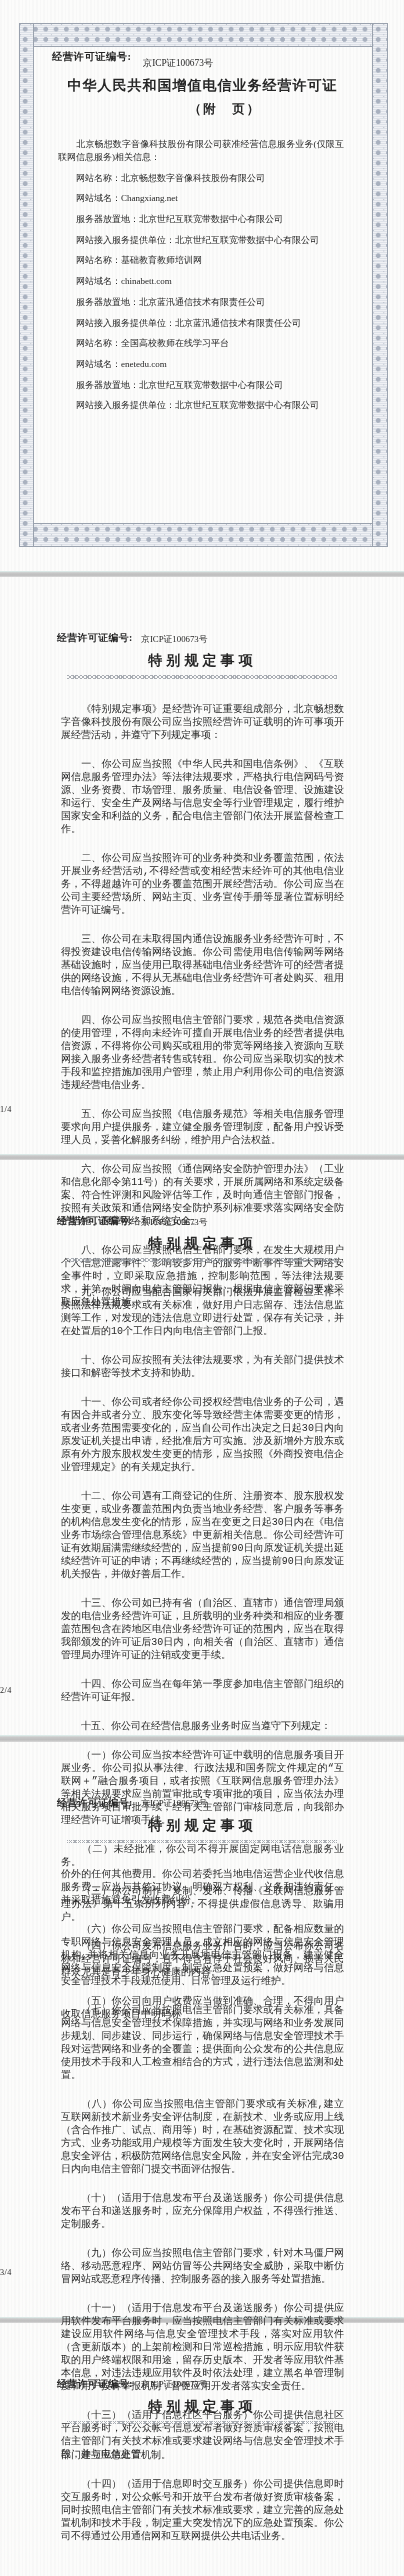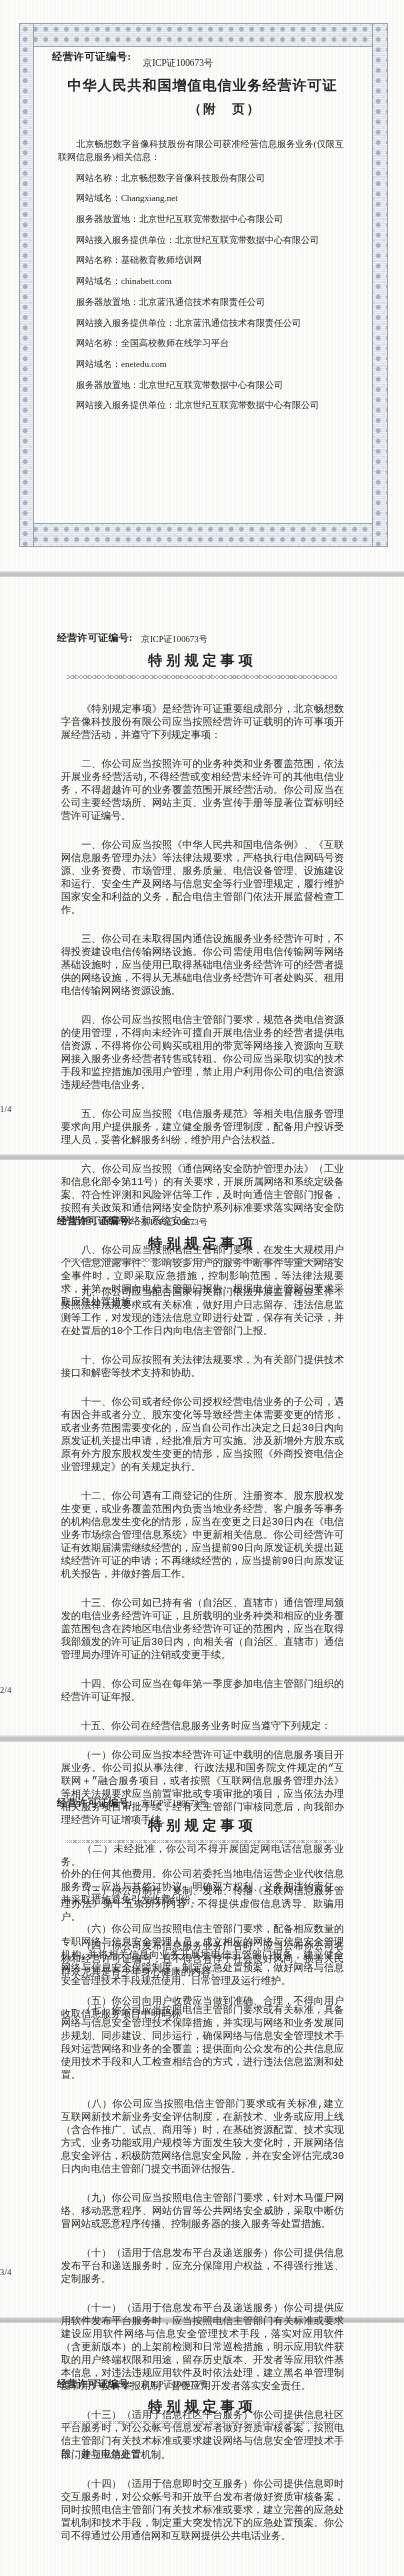--- a/index.html
+++ b/index.html
@@ -127,24 +127,24 @@
     <div class="spec-head">
       <span class="lbl">经营许可证编号:</span>
       <span class="val">京ICP证100673号</span>
     </div>
     <h2 class="spec-title">特别规定事项</h2>
     <div class="zigzag"></div>
     <div class="spec-body">
 
         <p>　　《特别规定事项》是经营许可证重要组成部分，北京畅想数字音像科技股份有限公司应当按照经营许可证载明的许可事项开展经营活动，并遵守下列规定事项：</p>
 
+        <p>　　一、你公司应当按照《中华人民共和国电信条例》、《互联网信息服务管理办法》等法律法规要求，严格执行电信网码号资源、业务资费、市场管理、服务质量、电信设备管理、设施建设和运行、安全生产及网络与信息安全等行业管理规定，履行维护国家安全和利益的义务，配合电信主管部门依法开展监督检查工作。</p>
+
         <p>　　二、你公司应当按照许可的业务种类和业务覆盖范围，依法开展业务经营活动,不得经营或变相经营未经许可的其他电信业务，不得超越许可的业务覆盖范围开展经营活动。你公司应当在公司主要经营场所、网站主页、业务宣传手册等显著位置标明经营许可证编号。</p>
 
-        <p>　　一、你公司应当按照《中华人民共和国电信条例》、《互联网信息服务管理办法》等法律法规要求，严格执行电信网码号资源、业务资费、市场管理、服务质量、电信设备管理、设施建设和运行、安全生产及网络与信息安全等行业管理规定，履行维护国家安全和利益的义务，配合电信主管部门依法开展监督检查工作。</p>
-
         <p>　　三、你公司在未取得国内通信设施服务业务经营许可时，不得投资建设电信传输网络设施。你公司需使用电信传输网等网络基础设施时，应当使用已取得基础电信业务经营许可的经营者提供的网络设施，不得从无基础电信业务经营许可者处购买、租用电信传输网网络资源设施。</p>
 
         <p>　　四、你公司应当按照电信主管部门要求，规范各类电信资源的使用管理，不得向未经许可擅自开展电信业务的经营者提供电信资源，不得将你公司购买或租用的带宽等网络接入资源向互联网接入服务业务经营者转售或转租。你公司应当采取切实的技术手段和监控措施加强用户管理，禁止用户利用你公司的电信资源违规经营电信业务。</p>
 
         <p>　　五、你公司应当按照《电信服务规范》等相关电信服务管理要求向用户提供服务，建立健全服务管理制度，配备用户投诉受理人员，妥善化解服务纠纷，维护用户合法权益。</p>
 
         <p>　　六、你公司应当按照《通信网络安全防护管理办法》（工业和信息化部令第11号）的有关要求，开展所属网络和系统定级备案、符合性评测和风险评估等工作，及时向通信主管部门报备，按照有关政策和通信网络安全防护系列标准要求落实网络安全防护措施，保障网络和系统安全。</p>
 
 
         <p>　　八、你公司应当按照电信主管部门要求，在发生大规模用户个人信息泄露事件、影响较多用户的服务中断事件等重大网络安全事件时，立即采取应急措施，控制影响范围，等法律法规要求，并第一时间向电信主管部门报告，根据电信主管部门要求采取应急处置措施。</p>
@@ -202,24 +202,24 @@
     <div class="spec-body">
 
         <p>价外的任何其他费用。你公司若委托当地电信运营企业代收信息服务费，应当与其签订协议，明确双方权利、义务和违约责任，并采取措施避免引发收费纠纷。</p>
 
         <p>　　（六）你公司应当按照电信主管部门要求，配备相应数量的专职网络与信息安全管理人员，成立相应的网络与信息安全管理机构,并将相关信息向业务开展地电信主管部门报备，建立健全网络与信息安全保障制度，制定应急处置预案，做好网络与信息安全管理技术手段规范使用、日常管理及运行维护。</p>
 
         <p>　　（七）你公司应当按照电信主管部门要求或有关标准，具备网络与信息安全管理技术保障措施，并实现与网络和业务发展同步规划、同步建设、同步运行，确保网络与信息安全管理技术手段对运营网络和业务的全覆盖；提供面向公众发布的公共信息应使用技术手段和人工检查相结合的方式，进行违法信息监测和处置。</p>
 
         <p>　　（八）你公司应当按照电信主管部门要求或有关标准,建立互联网新技术新业务安全评估制度，在新技术、业务或应用上线（含合作推广、试点、商用等）时，在基础资源配置、技术实现方式、业务功能或用户规模等方面发生较大变化时，开展网络信息安全评估，积极防范网络信息安全风险，并在安全评估完成30日内向电信主管部门提交书面评估报告。</p>
 
+        <p>　　（十）（适用于信息发布平台及递送服务）你公司提供信息发布平台和递送服务时，应充分保障用户权益，不得强行推送、定制服务。</p>
+
         <p>　　（九）你公司应当按照电信主管部门要求，针对木马僵尸网络、移动恶意程序、网站仿冒等公共网络安全威胁，采取中断仿冒网站或恶意程序传播、控制服务器的接入服务等处置措施。</p>
 
-        <p>　　（十）（适用于信息发布平台及递送服务）你公司提供信息发布平台和递送服务时，应充分保障用户权益，不得强行推送、定制服务。</p>
-
         <p>　　（十一）（适用于信息发布平台及递送服务）你公司提供应用软件发布平台服务时，应当按照电信主管部门有关标准或要求建设应用软件网络与信息安全管理技术手段，落实对应用软件（含更新版本）的上架前检测和日常巡检措施，明示应用软件获取的用户终端权限和用途，留存历史版本、开发者等应用软件基本信息，对违法违规应用软件及时依法处理，建立黑名单管理制度和用户投诉举报机制，督促应用开发者落实安全责任。</p>
 
 
         <p>　　（十三）（适用于信息社区平台服务）你公司提供信息社区平台服务时，对公众帐号信息发布者做好资质审核备案，按照电信主管部门有关技术标准或要求建设网络与信息安全管理技术手段，并与电信主管</p>
       </div>
     <div class="page-num">3/4</div>
   </section>
 
   <div class="page-sep"></div>
 

